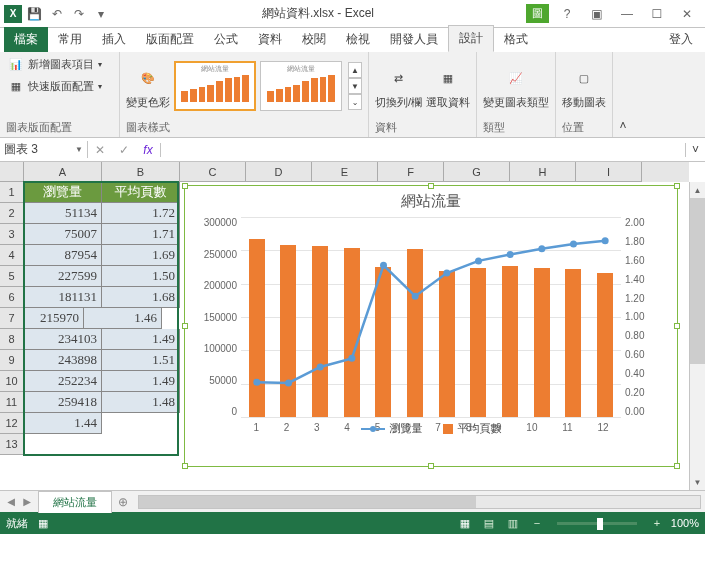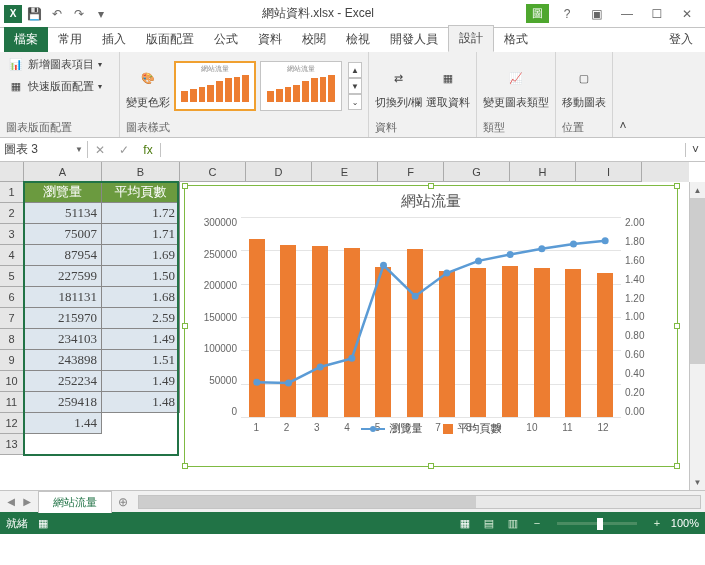--- a/index.html
+++ b/index.html
@@ -244,21 +244,21 @@
 </div>
 
 <div class="fbar-row">
   <div class="namebox">
     <span>圖表 3</span>
     <span class="dd">▼</span>
   </div>
   <div class="fbtns">
     <div class="fb">✕</div>
     <div class="fb">✓</div>
-    <div class="fb" style="color:#4d7c0f">fx</div>
+    <div class="fb" style="font-style:italic;color:#6d28d9">fx</div>
   </div>
   <div class="fbar"></div>
   <div class="fbar-expand">˅</div>
 </div>
 
 <div class="sheetarea">
   <div style="position:absolute;left:0;top:0" class="corner"></div>
 
   <div class="colhdrs" id="colhdrs" style="position:absolute;left:24px;top:0;right:16px">
       <div class="ch" style="width: 78px;">A</div>
@@ -307,22 +307,22 @@
       </div>
       <div style="display: flex;">
         <div class="cell datacell" style="width: 78px;">227599</div>
         <div class="cell datacell" style="width: 78px;">1.50</div>
       </div>
       <div style="display: flex;">
         <div class="cell datacell" style="width: 78px;">181131</div>
         <div class="cell datacell" style="width: 78px;">1.68</div>
       </div>
       <div style="display: flex;">
-        <div class="cell datacell" style="width: 78px; padding-left: 8px;">215970</div>
-        <div class="cell datacell" style="width: 78px;">2.59</div>
+        <div class="cell datacell" style="width: 60px; padding-left: 8px;">215970</div>
+        <div class="cell datacell" style="width: 78px;">1.46</div>
       </div>
       <div style="display: flex;">
         <div class="cell datacell" style="width: 78px;">234103</div>
         <div class="cell datacell" style="width: 78px;">1.49</div>
       </div>
       <div style="display: flex; align-items: center;">
         <div class="cell datacell" style="width: 78px;">243898</div>
         <div class="cell datacell" style="width: 78px;">1.51</div>
       </div>
       <div style="display: flex;">

